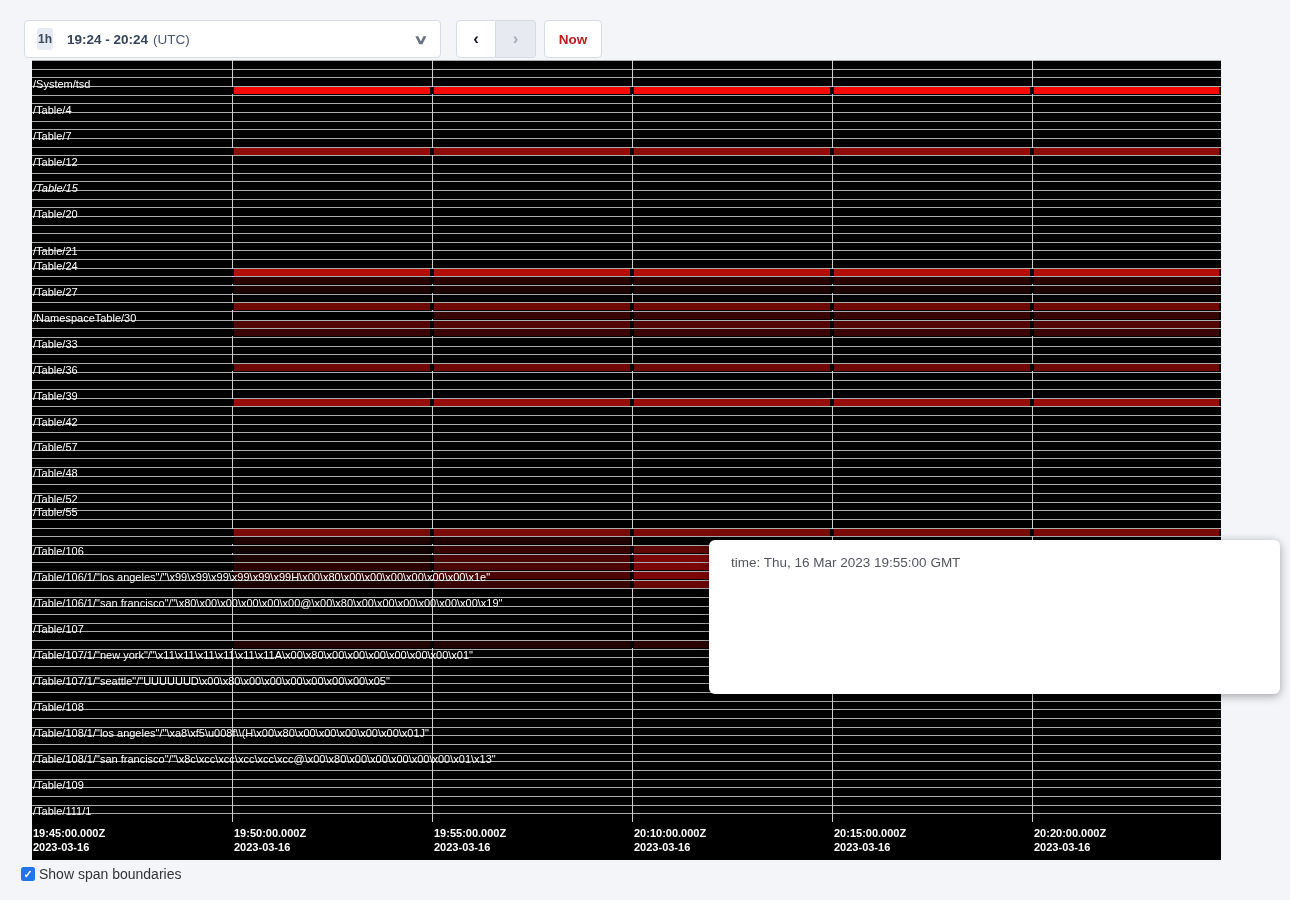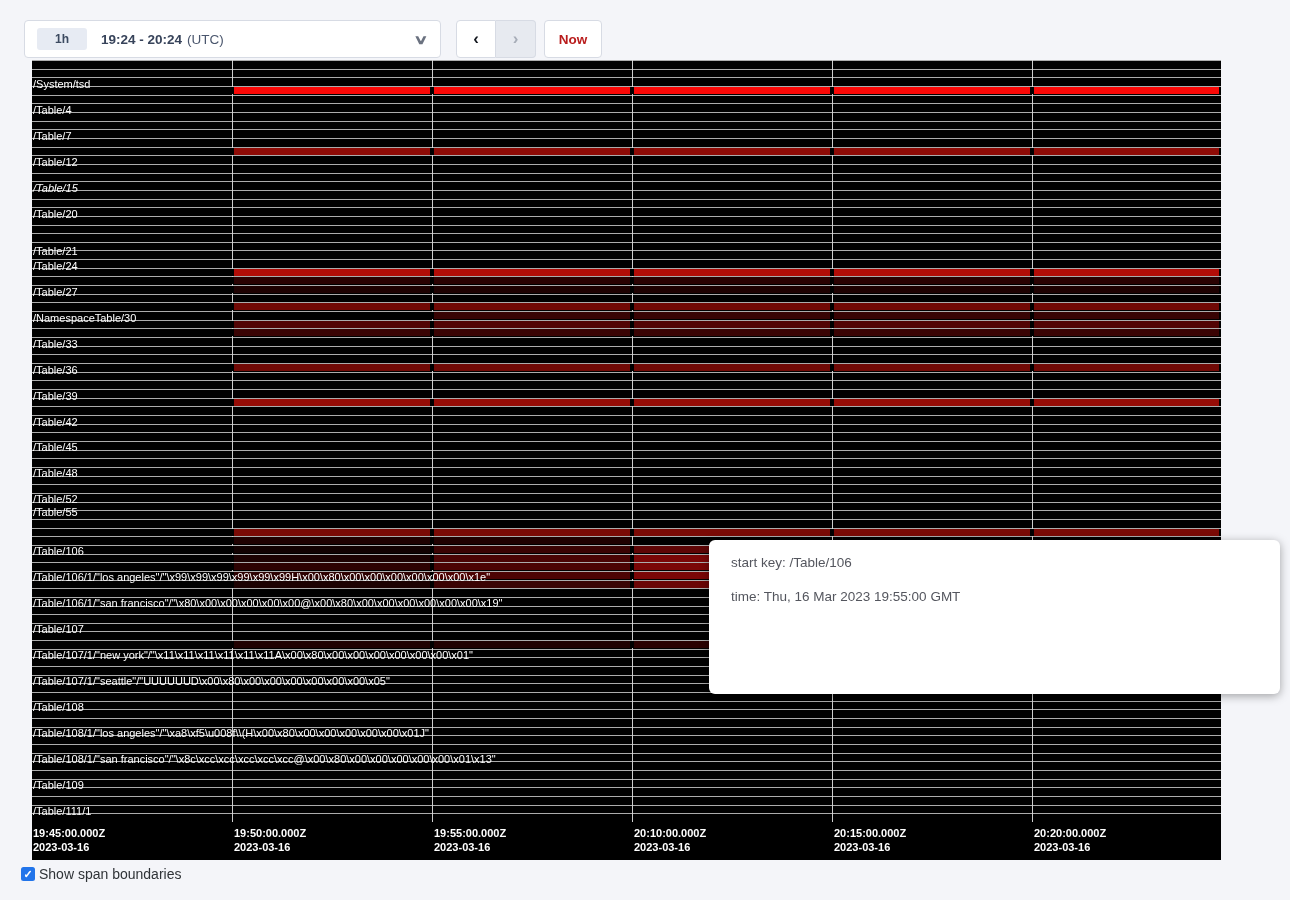--- a/index.html
+++ b/index.html
@@ -10,21 +10,21 @@
   }
   
   .time-select{
     position:absolute;left:24px;top:20px;width:417px;height:38px;
     background:#fff;border:1px solid #d7dbe4;border-radius:4px;
     display:flex;align-items:center;box-sizing:border-box;padding:0 14px 0 12px;
     cursor:pointer;
   }
   .range-badge{
     background:#e7ebf3;color:#3c4a60;font-size:12px;font-weight:bold;
-    padding:4px 18px;border-radius:3px;margin-right:14px;
+    padding:4px 1px;border-radius:3px;margin-right:14px;
   }
   .range-text{font-size:13.5px;font-weight:bold;color:#37435a;}
   .range-suffix{font-size:13.5px;color:#4a566d;margin-left:5px;}
   .select-chevron{
     margin-left:auto;color:#6b7280;font-size:13px;transform:scaleX(1.6);
     font-weight:bold;
   }
   .nav-group{position:absolute;left:456px;top:20px;height:38px;display:flex;}
   .nav-btn{
     width:40px;height:38px;box-sizing:border-box;border:1px solid #d7dbe4;
@@ -213,21 +213,21 @@
       <div class="rowlabel" style="top: 121.726px; font-style: italic;">/Table/15</div>
       <div class="rowlabel" style="top: 147.703px;">/Table/20</div>
       <div class="rowlabel" style="top: 173px; margin-top: 12px;">/Table/21</div>
       <div class="rowlabel" style="top: 199.657px;">/Table/24</div>
       <div class="rowlabel" style="top: 225.634px;">/Table/27</div>
       <div class="rowlabel" style="top: 251.611px;">/NamespaceTable/30</div>
       <div class="rowlabel" style="top: 277.588px;">/Table/33</div>
       <div class="rowlabel" style="top: 303.565px;">/Table/36</div>
       <div class="rowlabel" style="top: 329.542px;">/Table/39</div>
       <div class="rowlabel" style="top: 355.519px;">/Table/42</div>
-      <div class="rowlabel" style="top: 381.496px;">/Table/45</div>
+      <div class="rowlabel" style="top: 381.496px;">/Table/57</div>
       <div class="rowlabel" style="top: 407.473px;">/Table/48</div>
       <div class="rowlabel" style="top: 433.45px;">/Table/52</div>
       <div class="rowlabel" style="top: 446px;">/Table/55</div>
       <div class="rowlabel" style="top: 485.404px;">/Table/106</div>
       <div class="rowlabel" style="top: 511.381px;">/Table/106/1/"los angeles"/"\x99\x99\x99\x99\x99\x99H\x00\x80\x00\x00\x00\x00\x00\x00\x1e"</div>
       <div class="rowlabel" style="top: 537.358px;">/Table/106/1/"san francisco"/"\x80\x00\x00\x00\x00\x00@\x00\x80\x00\x00\x00\x00\x00\x00\x19"</div>
       <div class="rowlabel" style="top: 563.335px;">/Table/107</div>
       <div class="rowlabel" style="top: 589.312px;">/Table/107/1/"new york"/"\x11\x11\x11\x11\x11\x11A\x00\x80\x00\x00\x00\x00\x00\x00\x01"</div>
       <div class="rowlabel" style="top: 615.289px;">/Table/107/1/"seattle"/"UUUUUUD\x00\x80\x00\x00\x00\x00\x00\x00\x05"</div>
       <div class="rowlabel" style="top: 641.266px;">/Table/108</div>
@@ -256,20 +256,19 @@
         <span>2023-03-16</span>
       </div>
       <div class="tick" style="left: 1002px;">
         <span>20:20:00.000Z</span>
         <span>2023-03-16</span>
       </div>
     </div>
 </div>
 
 <div class="tooltip">
-  <div>start key: /Table/106</div>
   <div>time: Thu, 16 Mar 2023 19:55:00 GMT</div>
 </div>
 
 <div class="span-toggle">
   <div class="checkbox">✓</div>
   <label>Show span boundaries</label>
 </div>
 
 </body></html>

